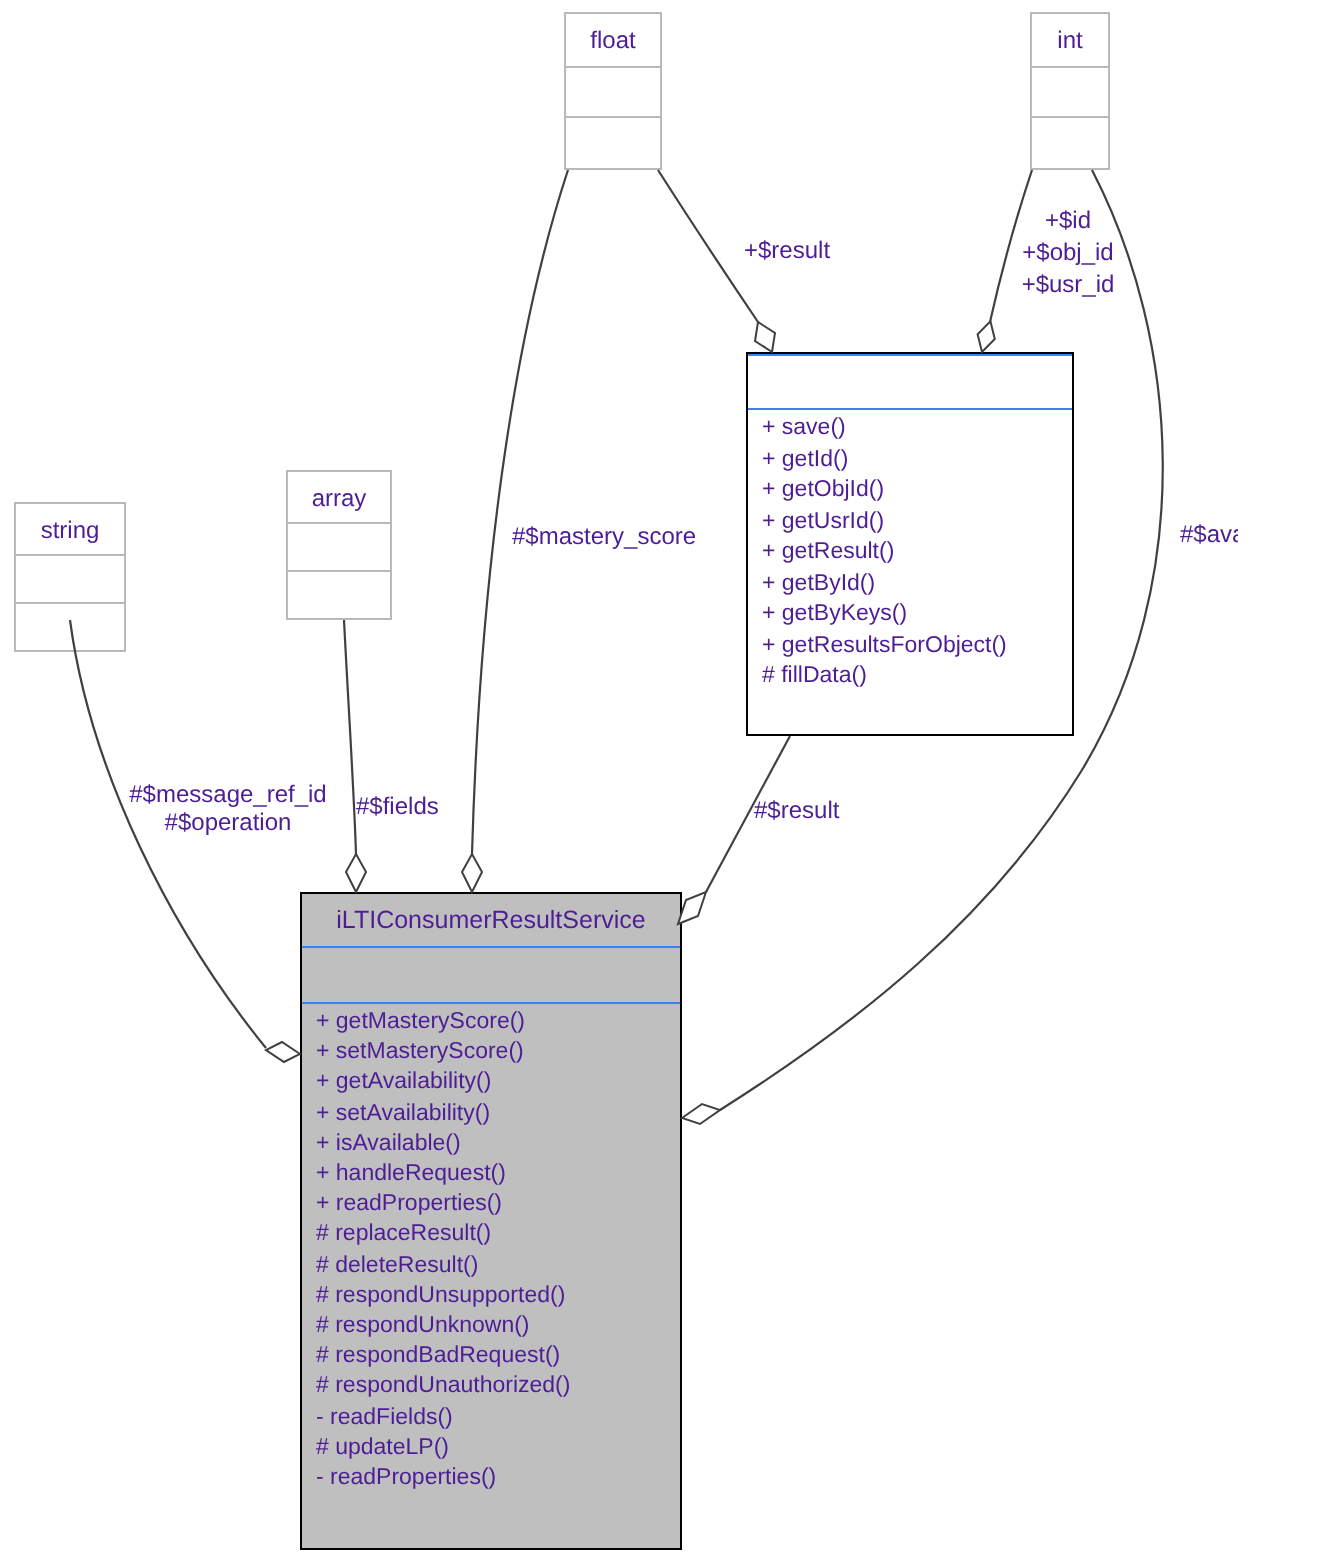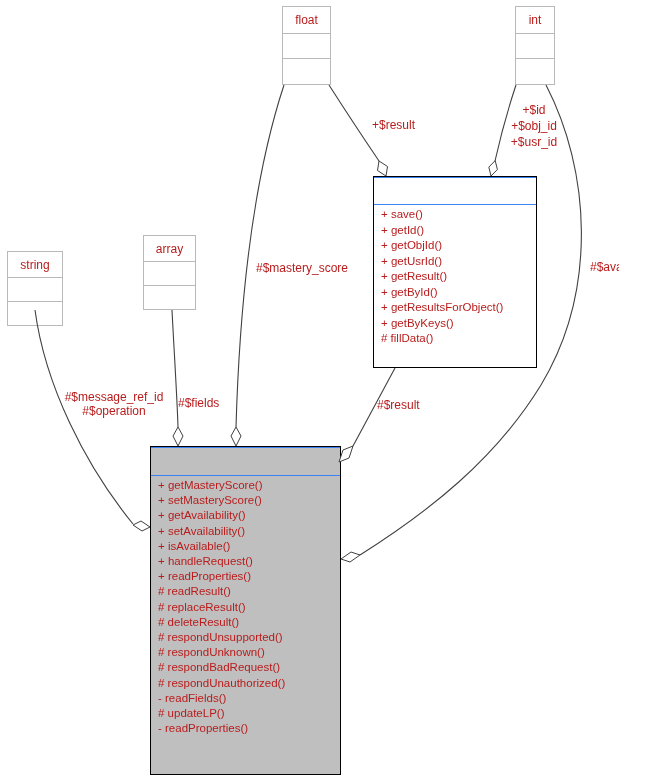--- a/index.html
+++ b/index.html
@@ -1,18 +1,18 @@
 <!DOCTYPE html>
 <html><head>
 <meta charset="utf-8">
 <style>
   html,body{margin:0;padding:0;background:#ffffff;}
   #canvas{
     position:relative;width:619px;height:779px;background:#ffffff;overflow:hidden;
-    font-family:"Liberation Sans","DejaVu Sans",sans-serif;color:#b91c1c;
+    font-family:"Liberation Sans","DejaVu Sans",sans-serif;color:#4c1d95;
   }
   
   .box{position:absolute;background:#ffffff;box-sizing:border-box;}
   .prim{border:1px solid #b9b9b9;}
   .klass{border:1px solid #000000;}
   .box .title{
     text-align:center;font-size:12.5px;white-space:nowrap;
     display:flex;align-items:center;justify-content:center;box-sizing:border-box;
   }
   .prim .title{font-size:12px;}
@@ -63,37 +63,37 @@
 
   <div class="box klass" id="result-box" style="left:373px;top:176px;width:164px;height:192px;">
     <div class="row" style="height:27px;"></div>
     <div class="row methods">
       <div class="m">+ save()</div>
       <div class="m">+ getId()</div>
       <div class="m">+ getObjId()</div>
       <div class="m">+ getUsrId()</div>
       <div class="m">+ getResult()</div>
       <div class="m">+ getById()</div>
+      <div class="m">+ getByKeys()</div>
       <div class="m">+ getResultsForObject()</div>
-      <div class="m">+ getByKeys()</div>
       <div class="m"># fillData()</div>
     </div>
   </div>
 
   <div class="box klass" id="service-box" style="left:150px;top:446px;width:191px;height:329px;">
+    <div class="title" style="height:26px;">iLTIConsumerResultService</div>
     <div class="row" style="height:28px;"></div>
     <div class="row methods">
       <div class="m">+ getMasteryScore()</div>
       <div class="m">+ setMasteryScore()</div>
       <div class="m">+ getAvailability()</div>
       <div class="m">+ setAvailability()</div>
       <div class="m">+ isAvailable()</div>
       <div class="m">+ handleRequest()</div>
       <div class="m">+ readProperties()</div>
-      <div class="m"># readResult()</div>
       <div class="m"># replaceResult()</div>
       <div class="m"># deleteResult()</div>
       <div class="m"># respondUnsupported()</div>
       <div class="m"># respondUnknown()</div>
       <div class="m"># respondBadRequest()</div>
       <div class="m"># respondUnauthorized()</div>
       <div class="m">- readFields()</div>
       <div class="m"># updateLP()</div>
       <div class="m">- readProperties()</div>
     </div>

